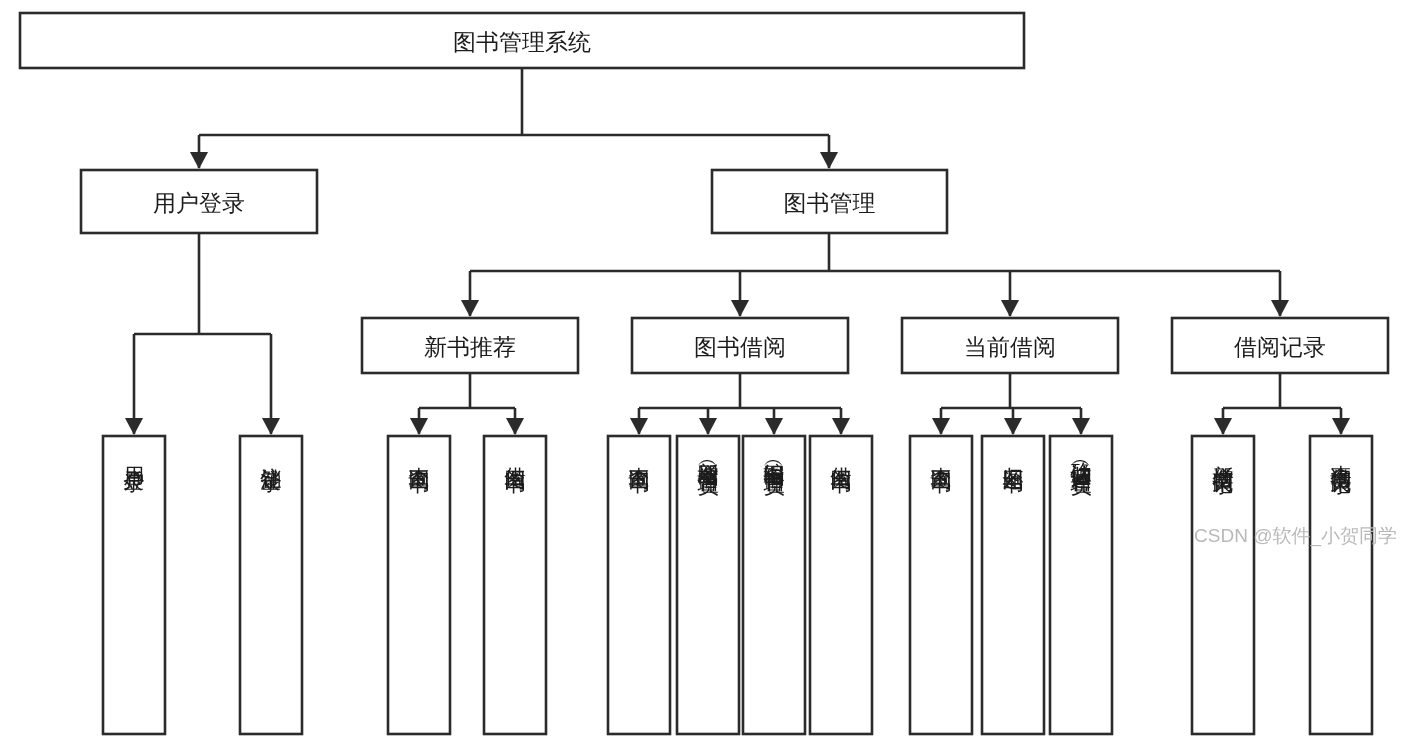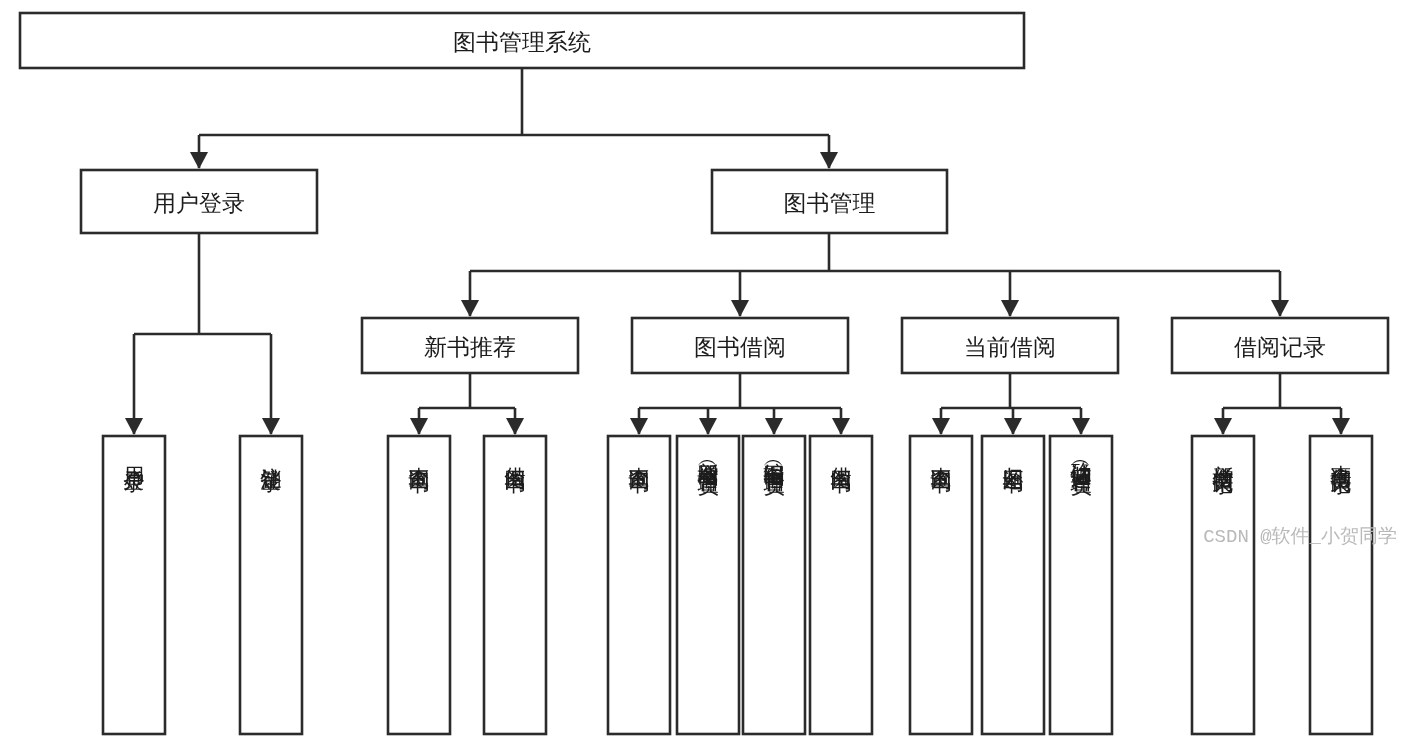--- a/index.html
+++ b/index.html
@@ -53,21 +53,21 @@
     font-size: 21px;
     fill: #1c1c1c;
     writing-mode: vertical-rl;
     text-orientation: upright;
     letter-spacing: 2px;
   }
   .watermark {
     position: absolute;
     right: 8px;
     bottom: 6px;
-    font-family: Liberation Mono, monospace;
+    font-family: Liberation Sans, sans-serif;
     font-size: 19px;
     color: #b9b9b9;
     white-space: nowrap;
     pointer-events: none;
   }
 </style>
 </head>
 <body>
 
 <div id="diagram-root">

